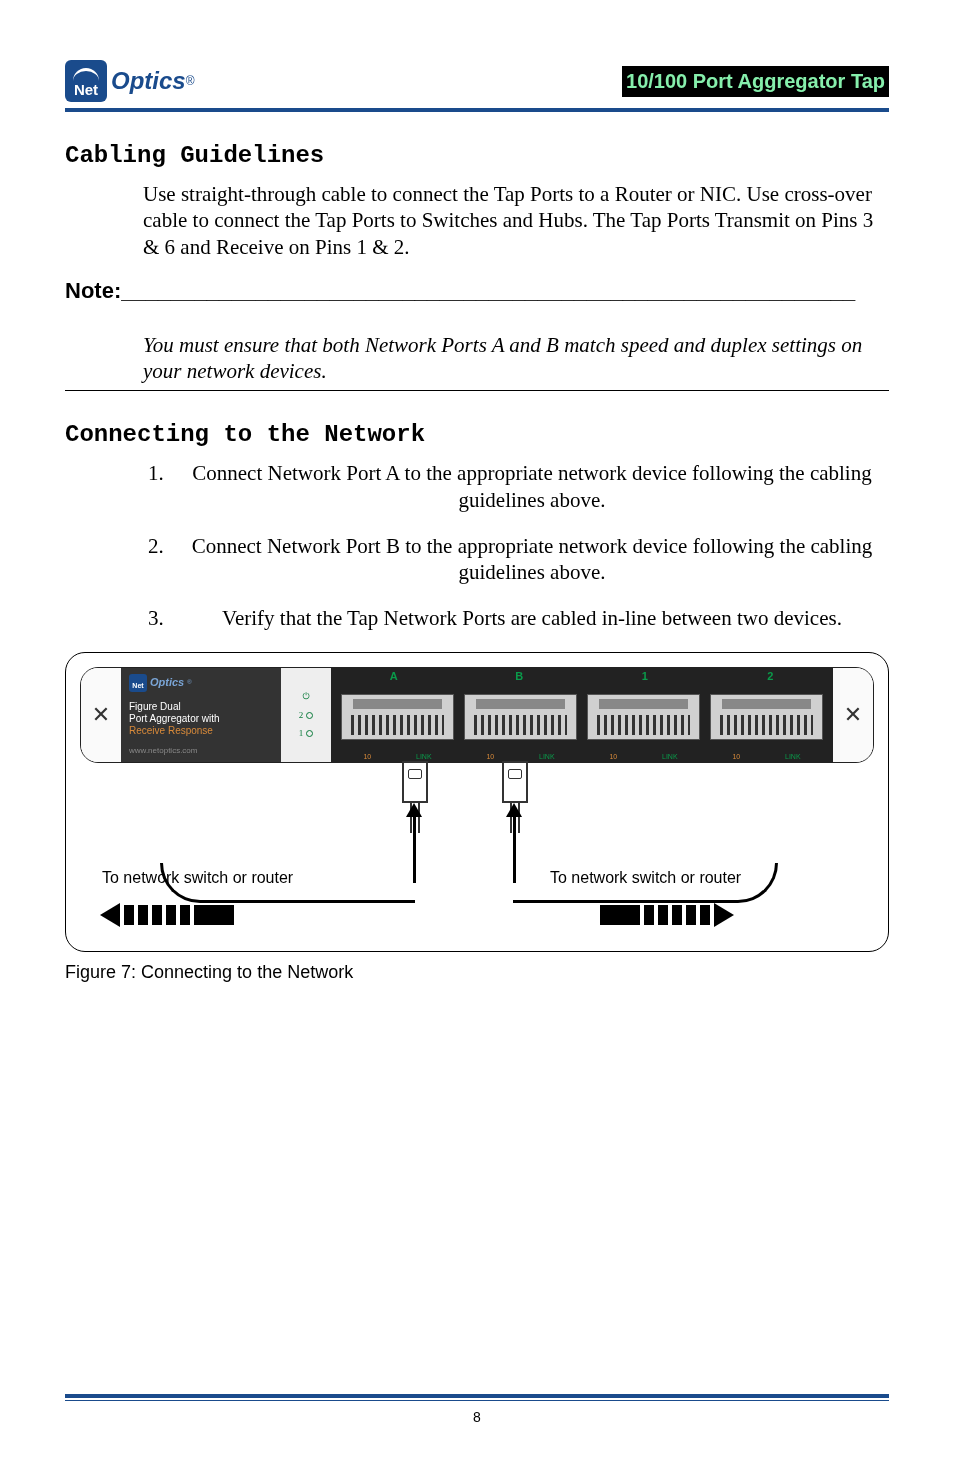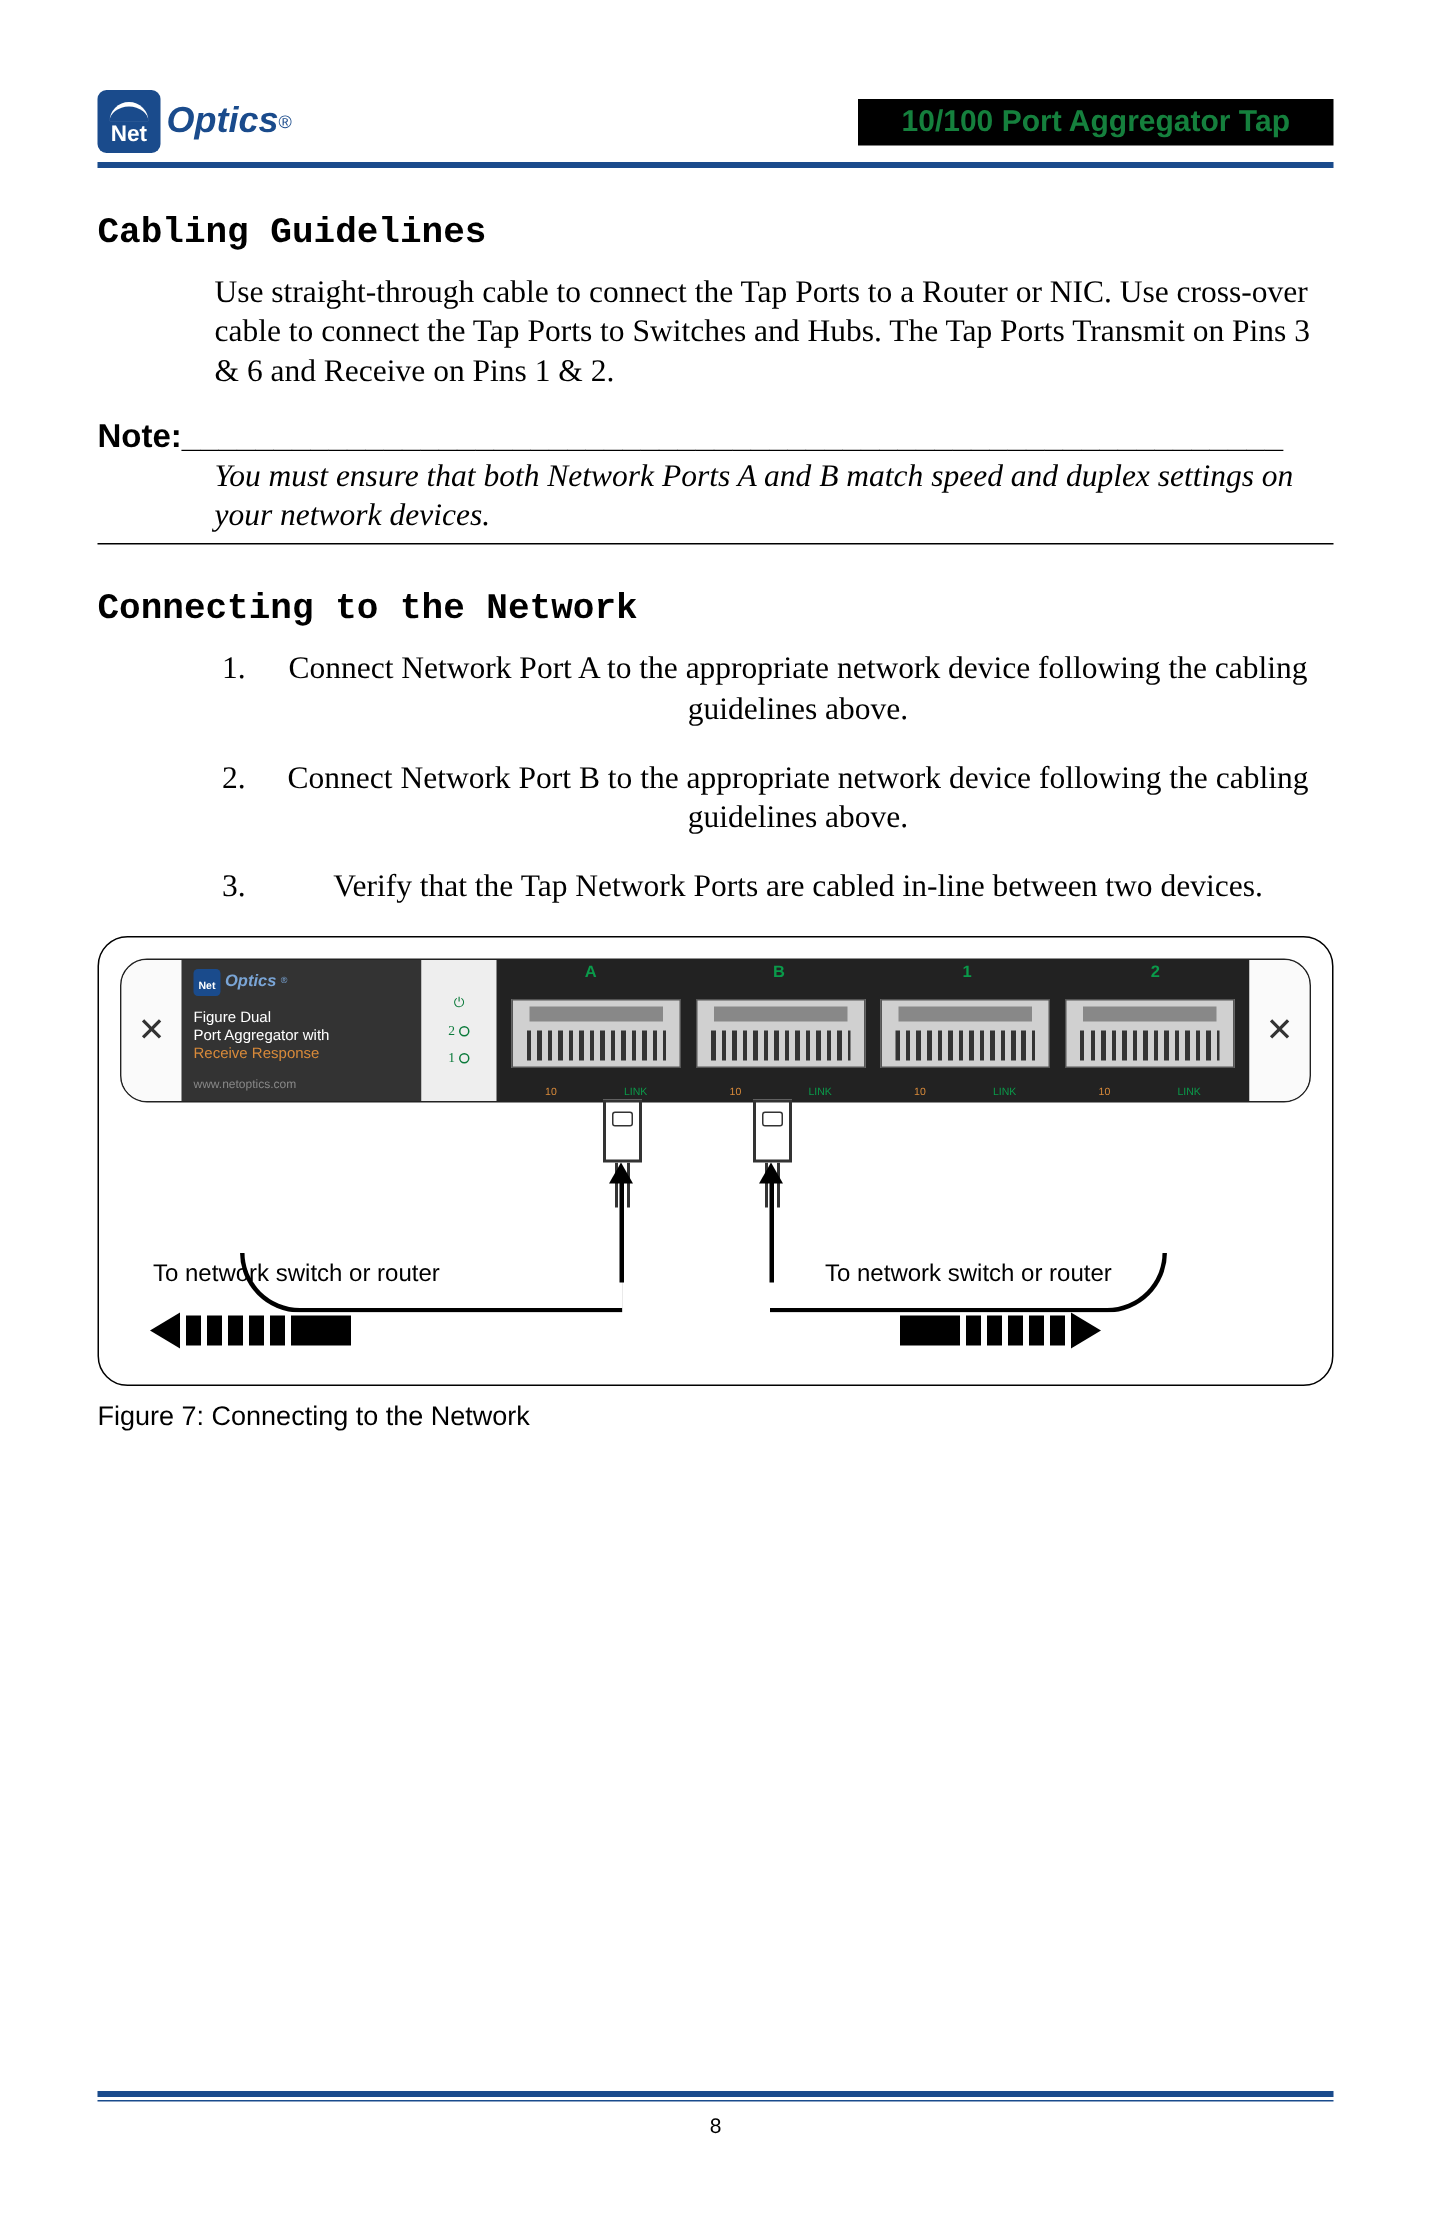--- a/index.html
+++ b/index.html
@@ -59,25 +59,25 @@
     color: #1a4b8c;
   }
   .logo-r {
     font-family: Arial, sans-serif;
     font-size: 12px;
     color: #1a4b8c;
     vertical-align: super;
   }
   .badge {
     background: #000;
-    color: #15803d;
+    color: #86efac;
     font-family: Arial, sans-serif;
     font-weight: bold;
     font-size: 20px;
-    padding: 4px 29px;
+    padding: 4px 4px;
   }
   .header-rule {
     border: none;
     border-top: 4px solid #1a4b8c;
     margin-bottom: 30px;
   }
   .section-title {
     font-family: Liberation Mono, monospace;
     font-weight: bold;
     font-size: 24px;
@@ -87,21 +87,21 @@
   .body-text {
     font-size: 21px;
     line-height: 1.25;
     margin-left: 78px;
     margin-bottom: 18px;
   }
   .note-row {
     font-family: Arial, sans-serif;
     font-weight: bold;
     font-size: 22px;
-    margin-bottom: 0;
+    margin-bottom: 28px;
     white-space: nowrap;
     overflow: hidden;
   }
   .note-line {
     display: inline-block;
     vertical-align: baseline;
   }
   .note-text {
     font-family: "Times New Roman", serif;
     font-style: italic;

